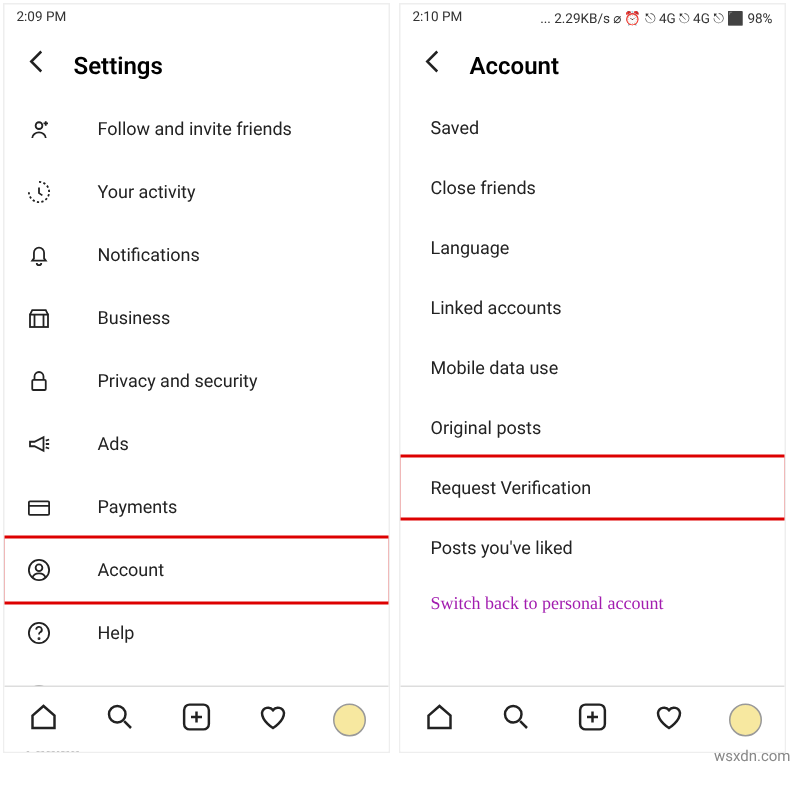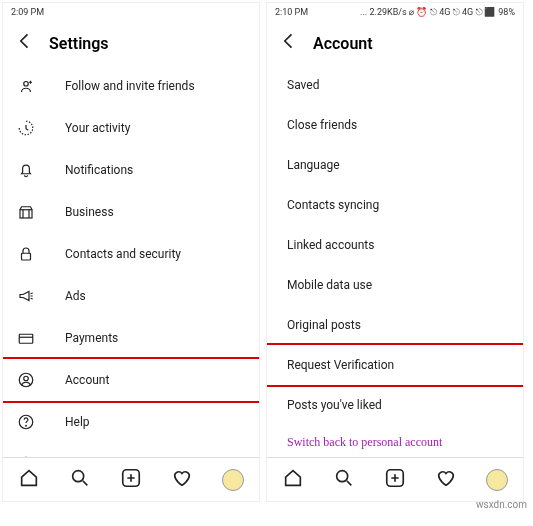--- a/index.html
+++ b/index.html
@@ -78,21 +78,21 @@
           </span>
         <span>Business</span>
       </div>
       <div class="list-item">
         <span class="icon">
             <svg viewBox="0 0 24 24" width="18" height="18" fill="none" stroke="#222" stroke-width="1.6">
               <rect x="6" y="11" width="12" height="9" rx="1"></rect>
               <path d="M8 11V8a4 4 0 0 1 8 0v3"></path>
             </svg>
           </span>
-        <span>Contacts and security</span>
+        <span>Privacy and security</span>
       </div>
       <div class="list-item">
         <span class="icon">
             <svg viewBox="0 0 24 24" width="18" height="18" fill="none" stroke="#222" stroke-width="1.6">
               <path d="M4 10v4h4l8 4V6l-8 4H4z"></path>
               <path d="M18 9l3-1M18 12h3M18 15l3 1"></path>
             </svg>
           </span>
         <span>Ads</span>
       </div>
@@ -174,23 +174,20 @@
       <div class="list-item no-icon">
           <span>Saved</span>
         </div>
       <div class="list-item no-icon">
           <span>Close friends</span>
         </div>
       <div class="list-item no-icon">
           <span>Language</span>
         </div>
       <div class="list-item no-icon">
-          <span>Contacts syncing</span>
-        </div>
-      <div class="list-item no-icon">
           <span>Linked accounts</span>
         </div>
       <div class="list-item no-icon">
           <span>Mobile data use</span>
         </div>
       <div class="list-item no-icon">
           <span>Original posts</span>
         </div>
       <div class="list-item no-icon highlight">
           <span>Request Verification</span>

